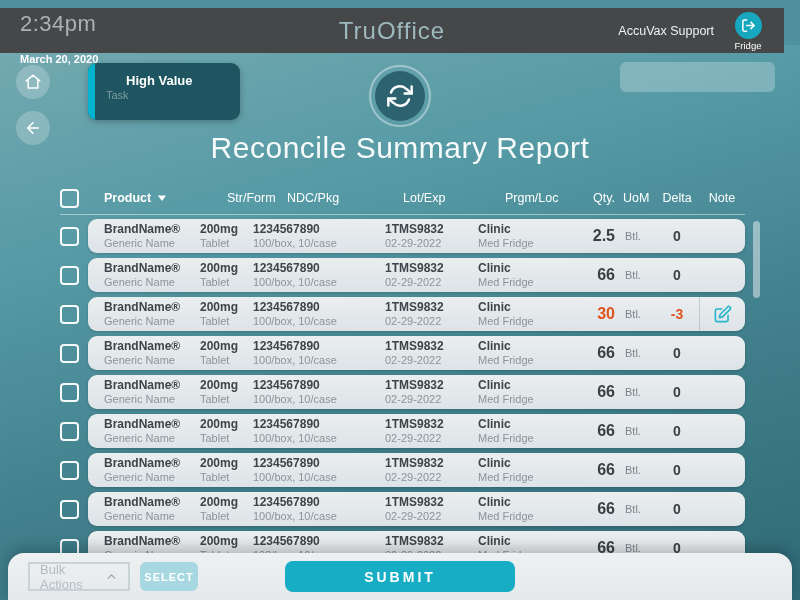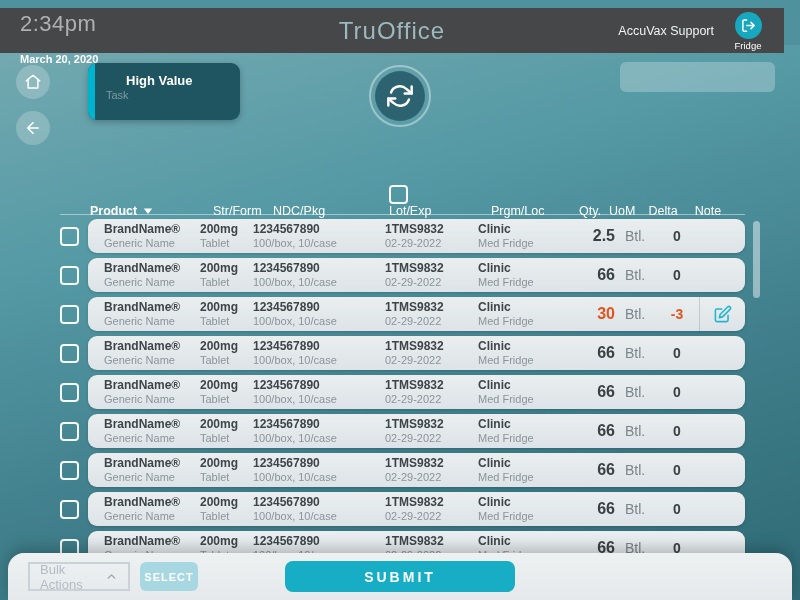--- a/index.html
+++ b/index.html
@@ -43,35 +43,35 @@
   .page-title { position:absolute; left:0; right:0; top:86px; text-align:center; font-size:30px;
                 font-weight:300; color:#f6fafa; letter-spacing:.5px; }
 
   
   .table { position:absolute; left:60px; top:140px; width:685px; }
   .trow { display:flex; align-items:center; }
   .checkbox { width:19px; height:19px; border:2px solid rgba(255,255,255,.95); border-radius:4px;
               margin-right:9px; flex:none; cursor:pointer; background:transparent; }
   .cols { display:grid; grid-template-columns:96px 53px 132px 93px 82px 55px 40px 44px 1fr;
           align-items:center; width:657px; padding-left:16px; }
-  .thead { height:26px; margin-bottom:0;flex-direction:column; }
+  .thead { height:26px; margin-bottom:0; }
   .thead .cols { color:#ffffff; font-size:12.5px; }
   .thead-rule { border-bottom:1px solid rgba(255,255,255,.45); width:685px; margin:3px 0 4px 0; }
   .th-product { font-weight:bold; display:flex; align-items:center; gap:6px; cursor:pointer; }
   .th-str { padding-left:27px; } .th-ndc { padding-left:34px; } .th-lot { padding-left:18px; }
   .th-prgm { padding-left:27px; } .th-qty { text-align:right; } .th-uom { padding-left:8px; }
   .th-delta { text-align:center; } .th-note { text-align:center; }
 
   .rowline { margin-bottom:5px; }
   .card { background:linear-gradient(180deg,#eaeeef 0%, #dde3e7 100%); border-radius:9px; height:34px;
           box-shadow:0 1px 3px rgba(0,0,0,.18); }
   .primary { font-size:12px; font-weight:bold; color:#3e4549; line-height:1.25; white-space:nowrap; }
   .secondary { font-size:11px; color:#8b9499; line-height:1.25; white-space:nowrap; }
   .qty-cell { text-align:right; font-size:16px; font-weight:bold; color:#3a4144; }
-  .uom-cell { padding-left:10px; font-size:14px; color:#7b858a; }
+  .uom-cell { padding-left:10px; font-size:11px; color:#7b858a; }
   .delta-cell { text-align:center; font-size:14px; font-weight:bold; color:#3a4144; }
   .note-cell { height:34px; display:flex; align-items:center; justify-content:center; }
   .note-cell.divided { border-left:1px solid rgba(90,110,118,.25); }
   .alert { color:#e0541e !important; }
   .note-edit { visibility:hidden; background:none; border:none; cursor:pointer; display:flex; }
   .note-edit.visible { visibility:visible; }
 
   .scrollbar { position:absolute; left:753px; top:176px; width:7px; height:77px; border-radius:4px;
                background:rgba(255,255,255,.45); cursor:grab; }
 
@@ -148,20 +148,21 @@
           <path d="M2 14.2 6.5 18a8 8 0 0 0 13.2-3"></path>
         </svg>
       </div>
     </div>
 
     <div class="search-box">
       <input class="search-input" type="text" placeholder="" style="">
 
     </div>
 
+    <div class="page-title">Reconcile Summary Report</div>
 
     <div class="table">
       <div class="trow thead">
         <div class="checkbox"></div>
         <div class="cols">
           <div class="th-product">
             <span>Product</span>
             <span style="display:flex;">
               <svg width="10" height="8" viewBox="0 0 12 9" fill="#ffffff">
                   <path d="M1 1.5 6 8 11 1.5z"></path>

